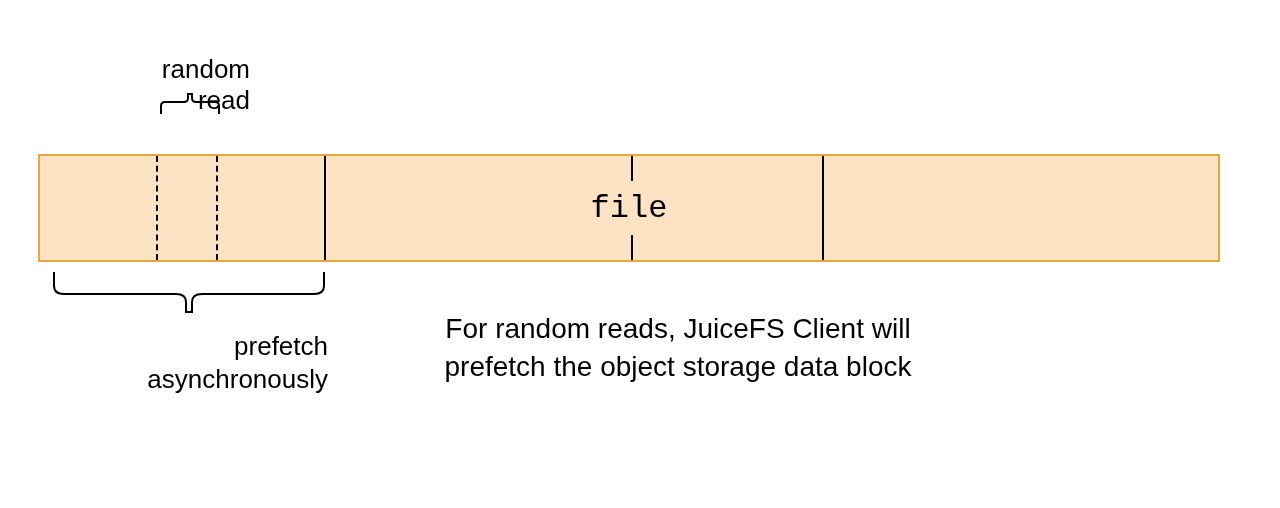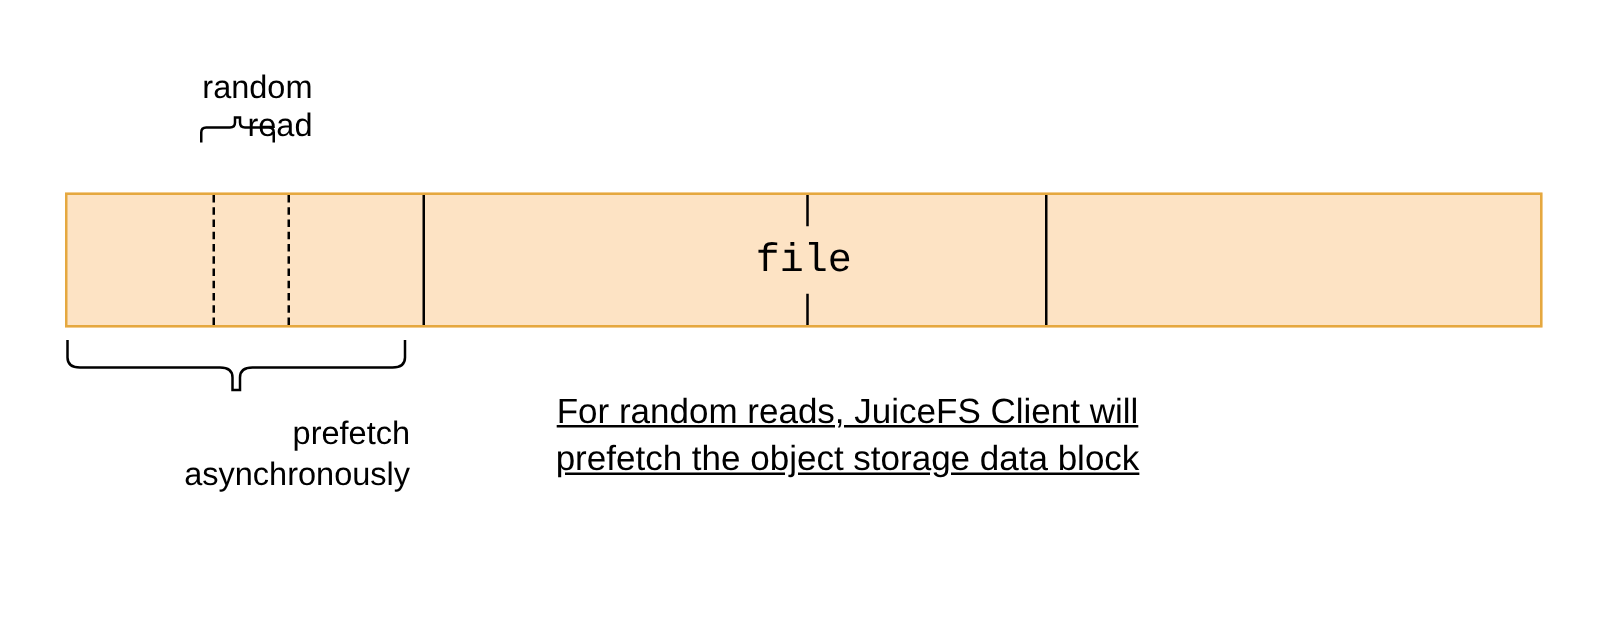--- a/index.html
+++ b/index.html
@@ -27,21 +27,21 @@
     .top-brace {
       position: absolute;
       top: 92px;
       left: 159px;
       width: 62px;
       height: 24px;
     }
     .file-bar {
       position: absolute;
       top: 154px;
-      left: 52px;
+      left: 38px;
       width: 1182px;
       height: 108px;
       background: #fde3c4;
       border: 2px solid #e5a83f;
       display: flex;
       align-items: center;
     }
     .file-label {
       position: absolute;
       left: 50%;
@@ -94,21 +94,20 @@
       line-height: 1.25;
     }
     .explanation {
       position: absolute;
       top: 310px;
       left: 398px;
       width: 560px;
       text-align: center;
       font-size: 28px;
       line-height: 1.35;
-      text-decoration: underline;
     }
   </style>
 </head>
 <body>
 
 <div class="top-label">random<br>read</div>
 
 <svg class="top-brace" viewBox="0 0 62 24" preserveAspectRatio="none">
   <path d="M 2 22 L 2 14 Q 2 10 6 10 L 25 10 Q 29 10 29 6 L 29 2 L 33 2 L 33 6 Q 33 10 37 10 L 56 10 Q 60 10 60 14 L 60 22" fill="none" stroke="#000" stroke-width="2"></path>
 </svg>

